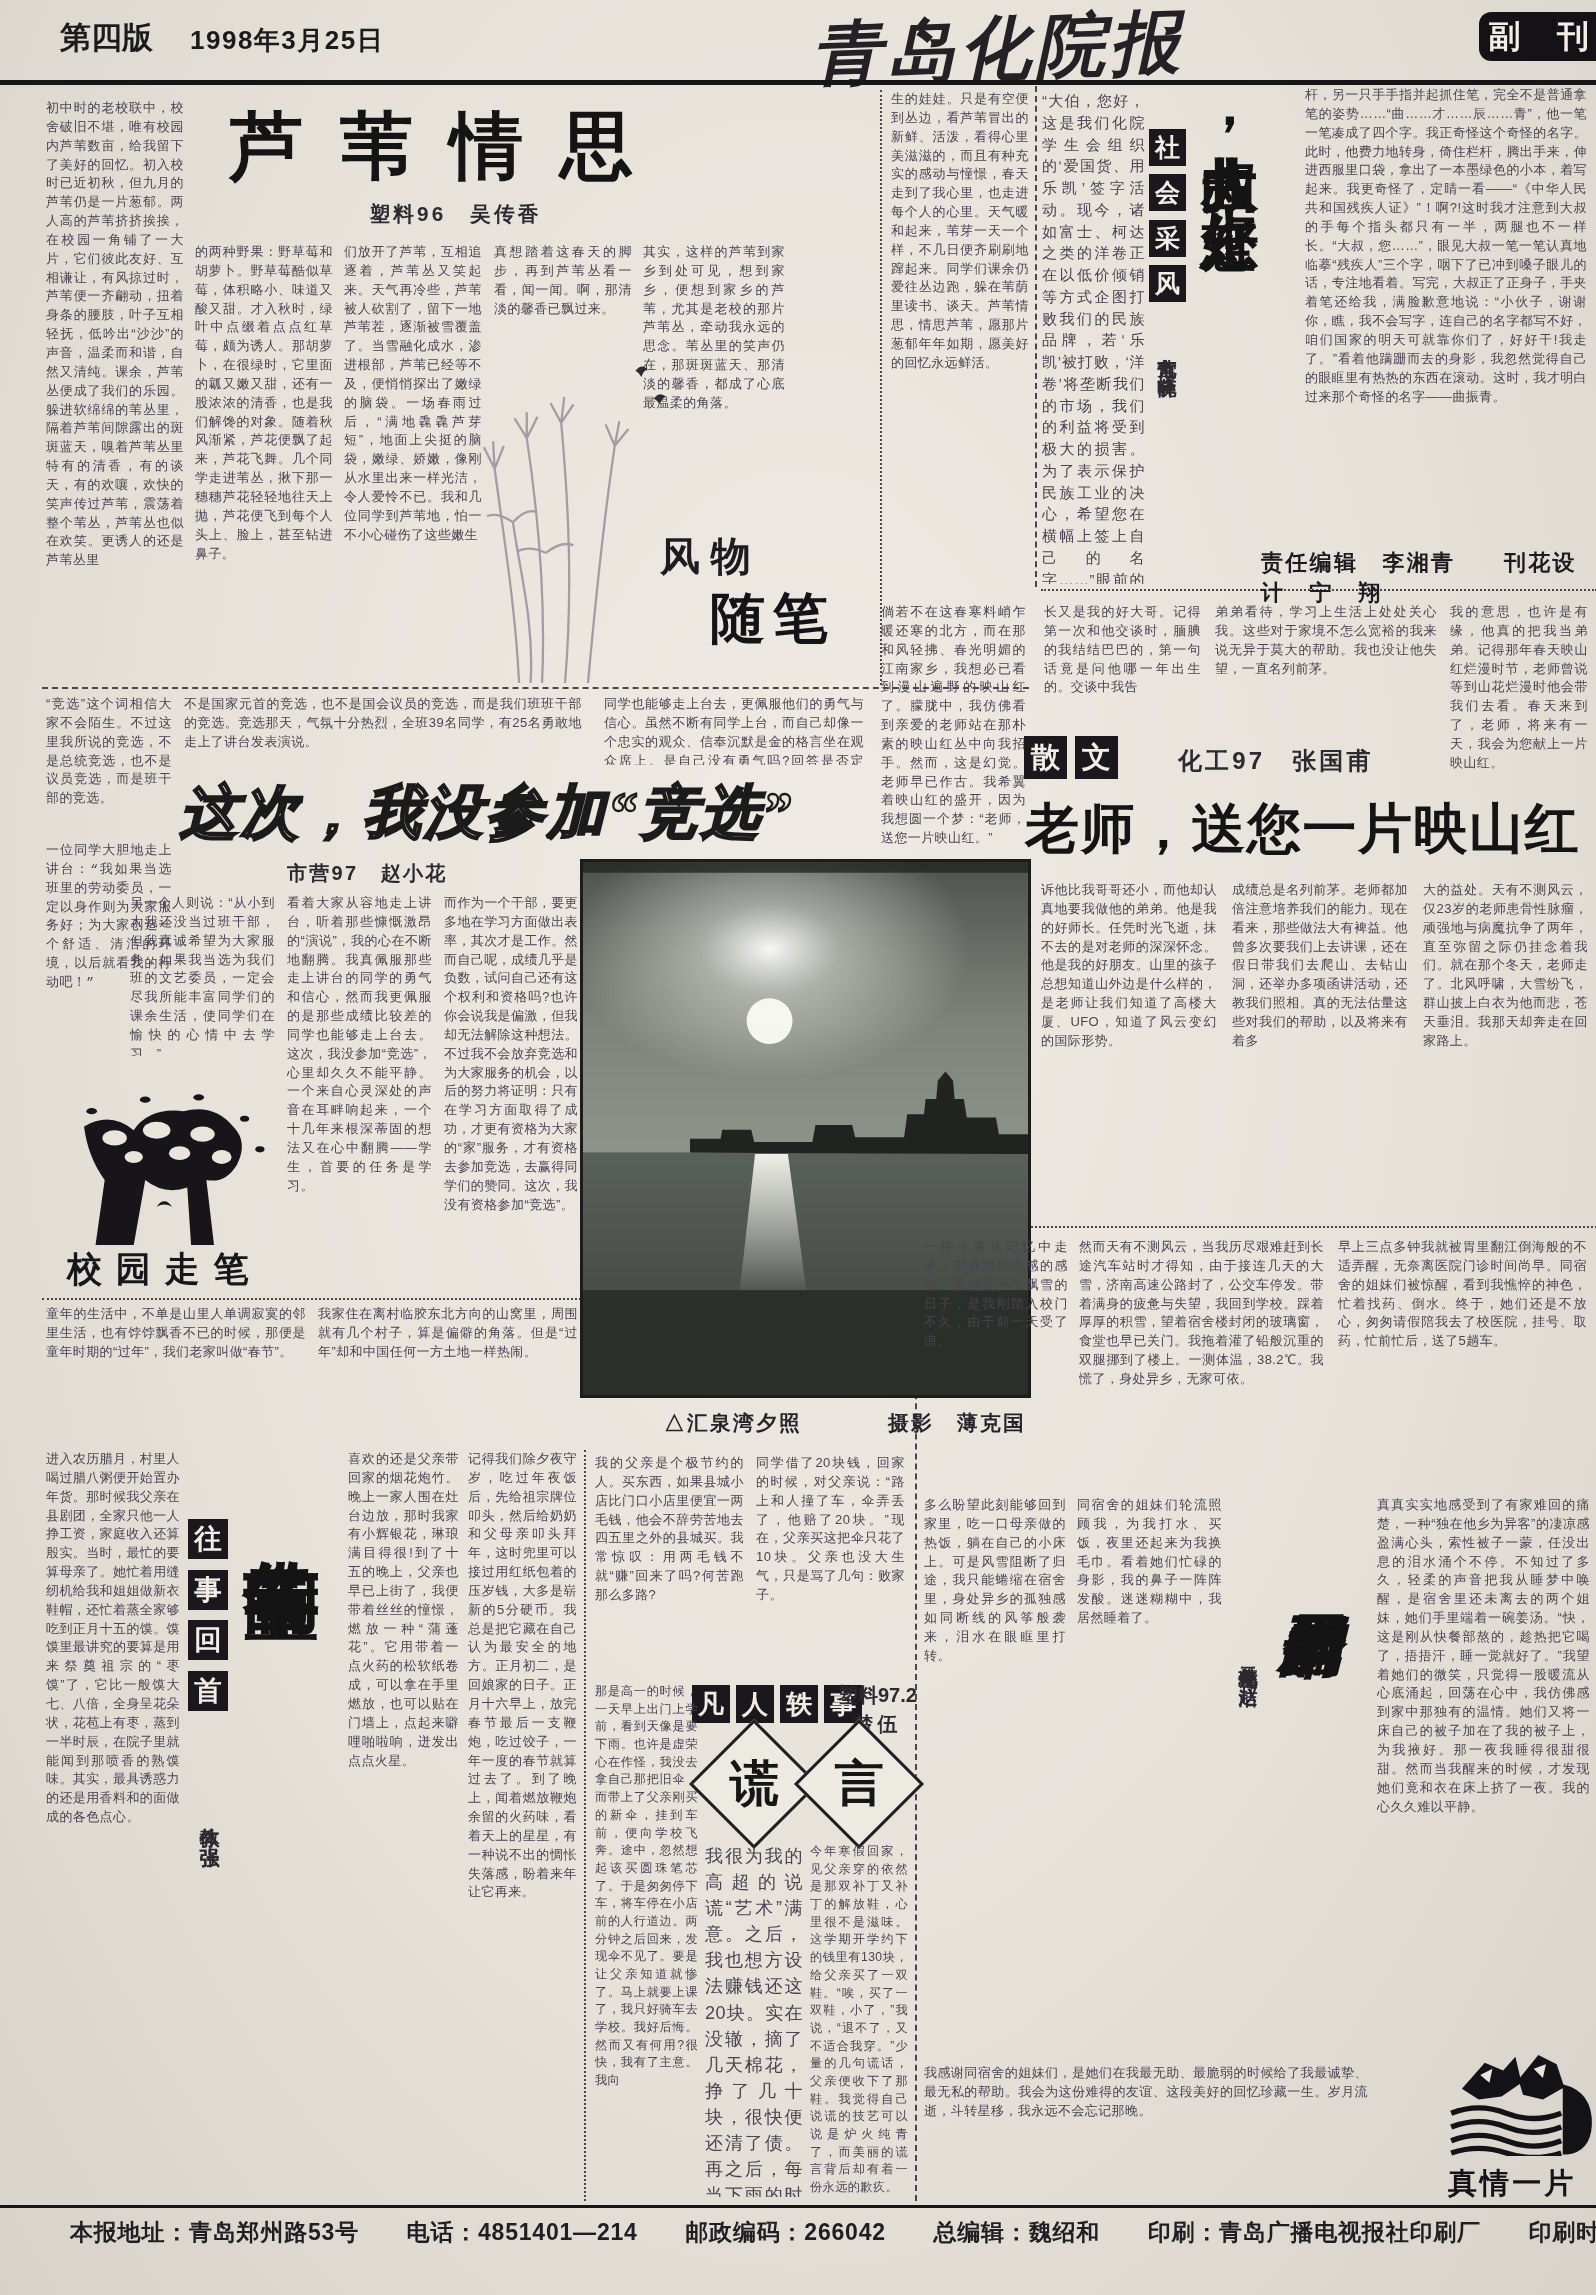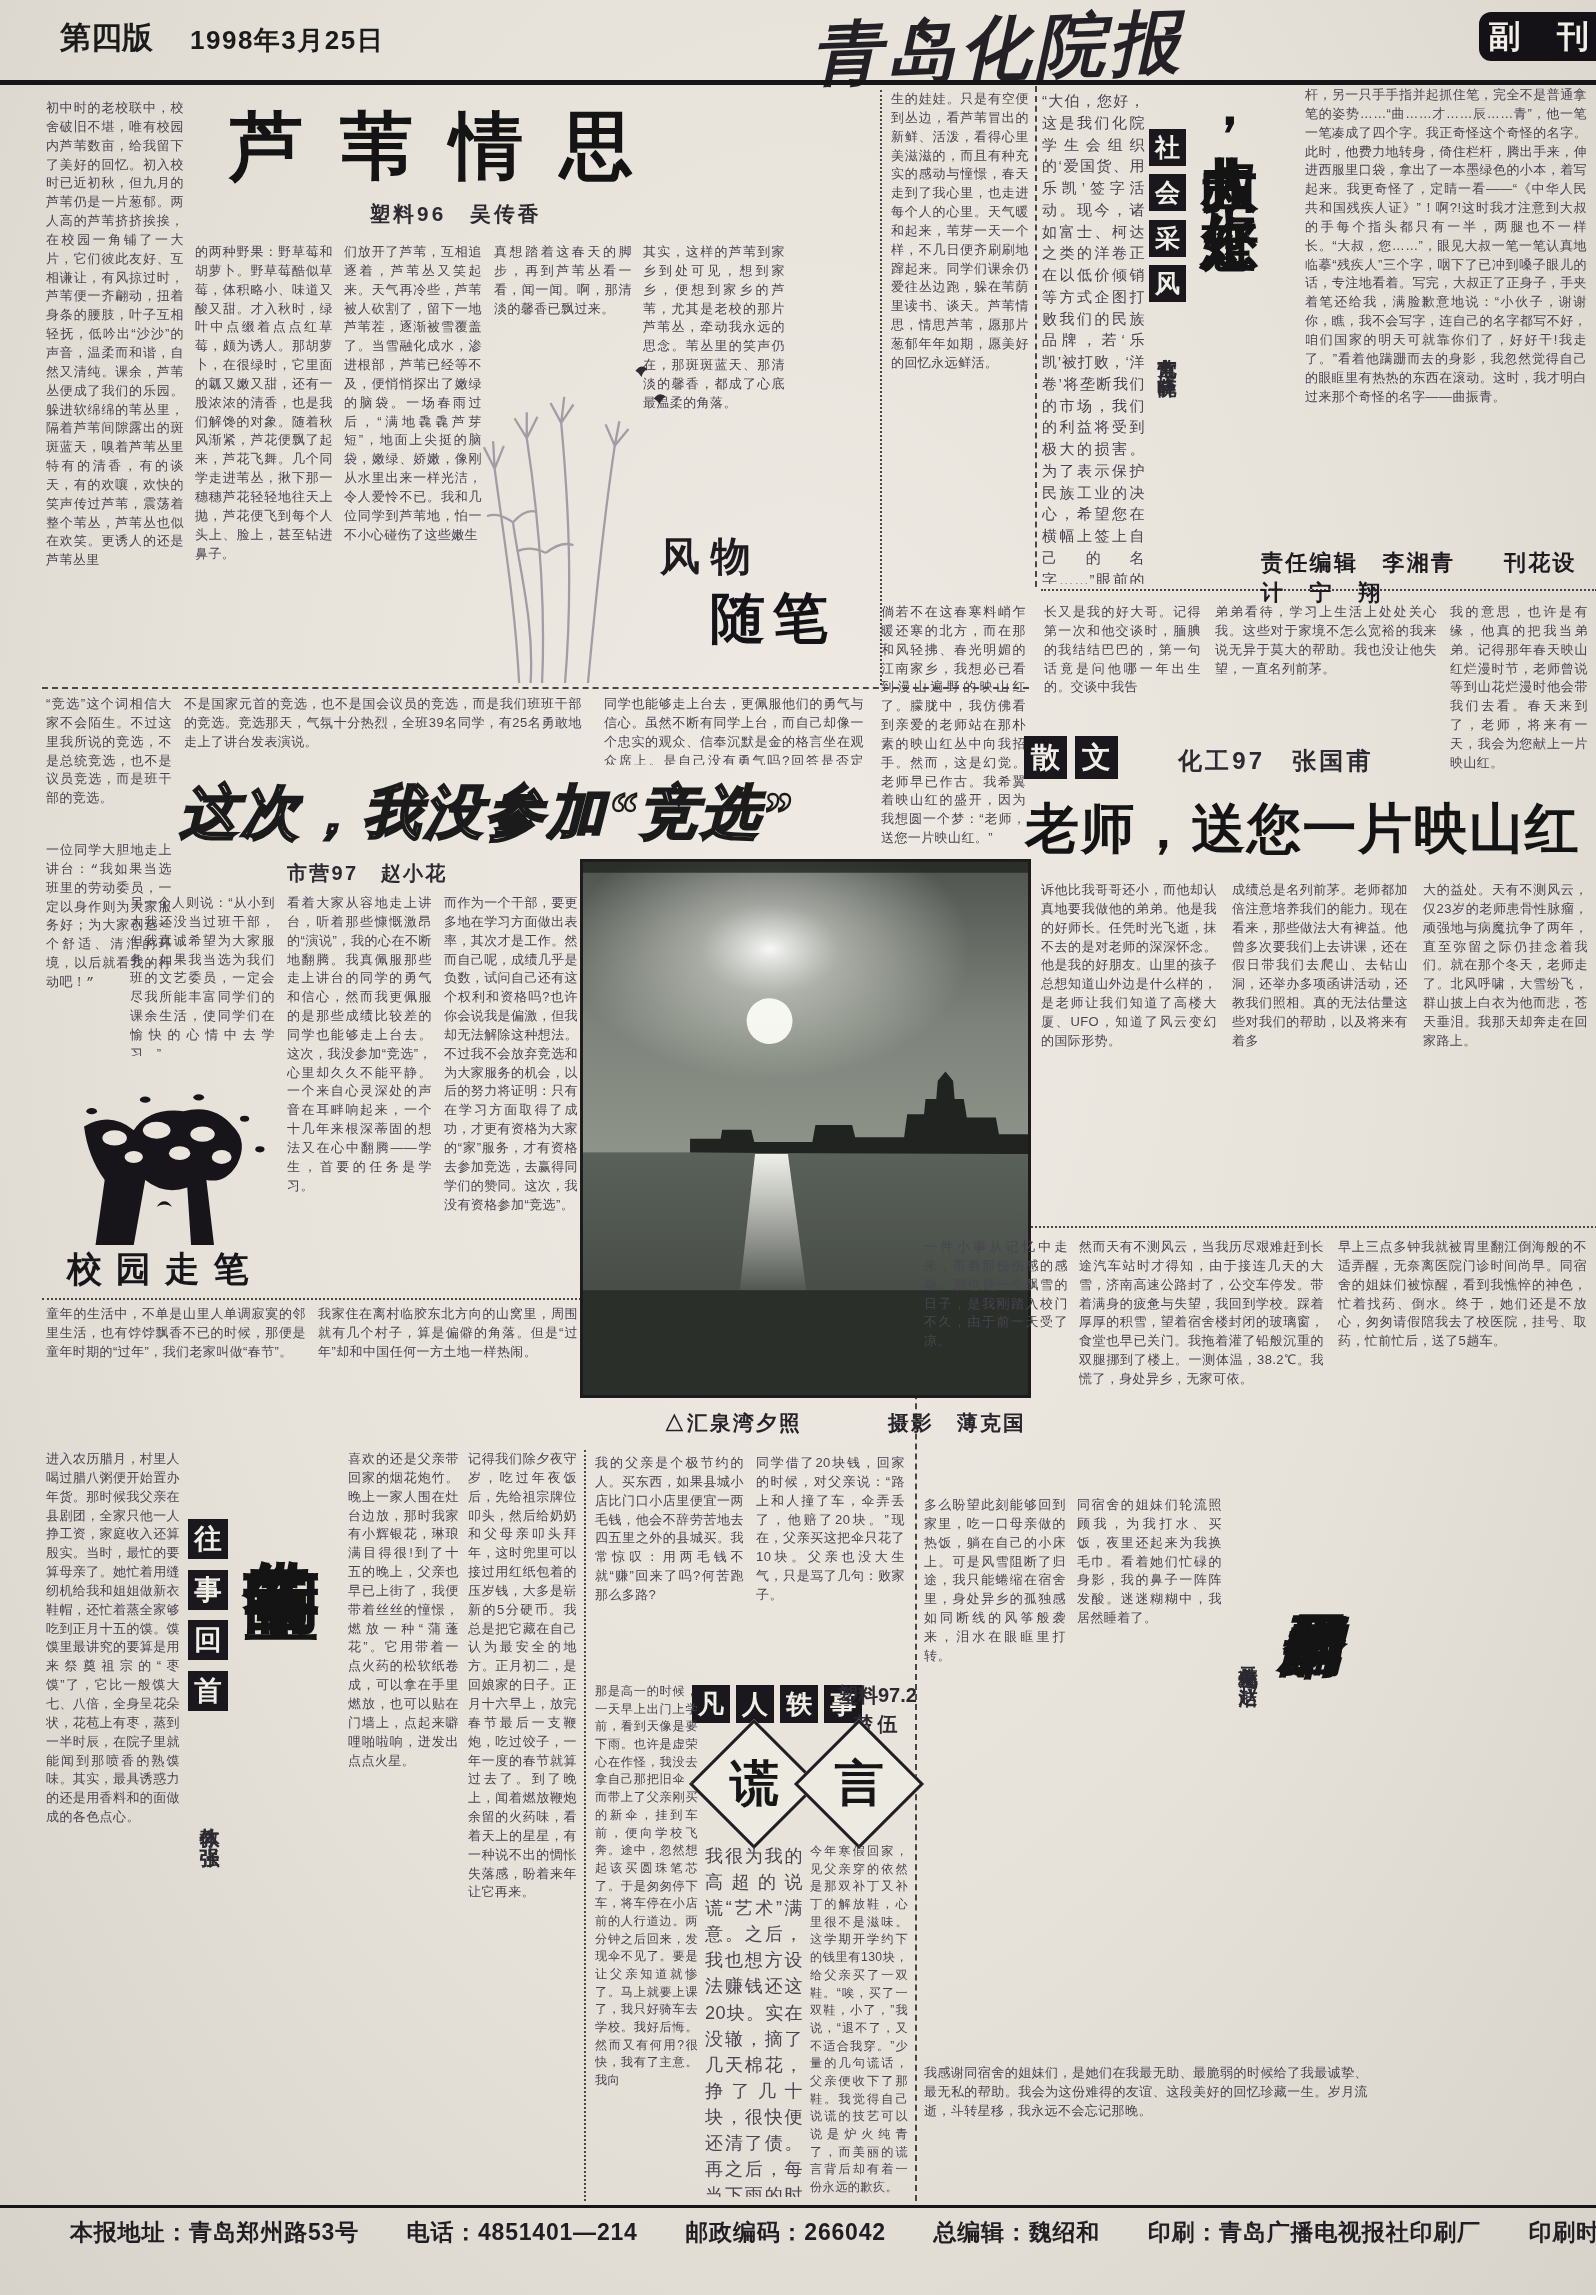--- a/index.html
+++ b/index.html
@@ -213,20 +213,41 @@
   <div class="col" style="left:705px;top:1843px;width:98px;height:354px;font-size:18px;">我很为我的高超的说谎“艺术”满意。之后，我也想方设法赚钱还这20块。实在没辙，摘了几天棉花，挣了几十块，很快便还清了债。再之后，每当下雨的时候，父亲总要叮嘱几句。</div>
   <div class="col" style="left:810px;top:1843px;width:98px;height:354px;font-size:12.2px;">今年寒假回家，见父亲穿的依然是那双补丁又补丁的解放鞋，心里很不是滋味。这学期开学约下的钱里有130块，给父亲买了一双鞋。“唉，买了一双鞋，小了，”我说，“退不了，又不适合我穿。”少量的几句谎话，父亲便收下了那鞋。我觉得自己说谎的技艺可以说是炉火纯青了，而美丽的谎言背后却有着一份永远的歉疚。</div>
 
   <div class="col" style="left:924px;top:1238px;width:144px;height:251px;">一件小事从记忆中走来，带着那份伤感的感动。那也是一个飘雪的日子，是我刚踏入校门不久，由于前一天受了凉。</div>
   <div class="col" style="left:1079px;top:1238px;width:245px;height:251px;">然而天有不测风云，当我历尽艰难赶到长途汽车站时才得知，由于接连几天的大雪，济南高速公路封了，公交车停发。带着满身的疲惫与失望，我回到学校。踩着厚厚的积雪，望着宿舍楼封闭的玻璃窗，食堂也早已关门。我拖着灌了铅般沉重的双腿挪到了楼上。一测体温，38.2℃。我慌了，身处异乡，无家可依。</div>
   <div class="col" style="left:1338px;top:1238px;width:249px;height:251px;">早上三点多钟我就被胃里翻江倒海般的不适弄醒，无奈离医院门诊时间尚早。同宿舍的姐妹们被惊醒，看到我憔悴的神色，忙着找药、倒水。终于，她们还是不放心，匆匆请假陪我去了校医院，挂号、取药，忙前忙后，送了5趟车。</div>
   <div class="col" style="left:924px;top:1496px;width:142px;height:559px;">多么盼望此刻能够回到家里，吃一口母亲做的热饭，躺在自己的小床上。可是风雪阻断了归途，我只能蜷缩在宿舍里，身处异乡的孤独感如同断线的风筝般袭来，泪水在眼眶里打转。</div>
   <div class="col" style="left:1077px;top:1496px;width:145px;height:559px;">同宿舍的姐妹们轮流照顾我，为我打水、买饭，夜里还起来为我换毛巾。看着她们忙碌的身影，我的鼻子一阵阵发酸。迷迷糊糊中，我居然睡着了。</div>
   <div class="byline vtext" style="left:1235px;top:1653px;height:329px;font-size:19px;">九七精化二班　赵洁</div>
   <div class="headline vtext serifblk" style="left:1276px;top:1565px;height:474px;font-size:64px;line-height:1.05;font-style:italic;">那个飘雪的日子</div>
+  <div class="col" style="left:1377px;top:1496px;width:213px;height:551px;">真真实实地感受到了有家难回的痛楚，一种“独在他乡为异客”的凄凉感盈满心头，索性被子一蒙，任没出息的泪水涌个不停。不知过了多久，轻柔的声音把我从睡梦中唤醒，是宿舍里还未离去的两个姐妹，她们手里端着一碗姜汤。“快，这是刚从快餐部熬的，趁热把它喝了，捂捂汗，睡一觉就好了。”我望着她们的微笑，只觉得一股暖流从心底涌起，回荡在心中，我仿佛感到家中那独有的温情。她们又将一床自己的被子加在了我的被子上，为我掖好。那一夜我睡得很甜很甜。然而当我醒来的时候，才发现她们竟和衣在床上挤了一夜。我的心久久难以平静。</div>
   <div class="col" style="left:924px;top:2064px;width:444px;height:132px;">我感谢同宿舍的姐妹们，是她们在我最无助、最脆弱的时候给了我最诚挚、最无私的帮助。我会为这份难得的友谊、这段美好的回忆珍藏一生。岁月流逝，斗转星移，我永远不会忘记那晚。</div>
 
+  <div class="abs" style="left:1448px;top:2049px;width:147px;height:152px;">
+    <svg width="147" height="107" viewBox="0 0 192 140">
+      <g fill="#131217">
+        <path d="M18,52 L48,18 L72,28 L88,10 L96,44 L70,62 L40,66 Z"></path>
+        <path d="M92,40 L118,8 L142,20 L152,50 L124,66 L98,60 Z"></path>
+        <path d="M150,46 Q190,56 188,100 Q186,134 156,138 L150,138 Z"></path>
+      </g>
+      <g fill="#e9e5dd">
+        <polygon points="42,34 58,26 54,44"></polygon>
+        <polygon points="112,26 128,20 124,38"></polygon>
+      </g>
+      <g stroke="#131217" stroke-width="7" fill="none">
+        <path d="M4,84 Q40,70 76,84 T148,84"></path>
+        <path d="M4,102 Q40,88 76,102 T148,102"></path>
+        <path d="M4,120 Q40,106 76,120 T148,120"></path>
+        <path d="M4,136 Q40,124 76,136 T148,136"></path>
+      </g>
+    </svg>
+    <div style="font-size:29px;font-weight:900;color:#131217;letter-spacing:3.1px;margin-top:4.6px;">真情一片</div>
+  </div>
 
   <div class="rule" style="left:0;top:2205px;width:1597px;height:3.1px;"></div>
   <div class="abs" style="left: 70px;top:2217px;width:1515px;font-size:23px;font-weight:700;color:#201e23;letter-spacing:0.8px;white-space:nowrap;">本报地址：青岛郑州路53号　　电话：4851401—214　　邮政编码：266042　　总编辑：魏绍和　　印刷：青岛广播电视报社印刷厂　　印刷时间：1998年3月25日</div>
 
 </div>
 
 
 </body></html>

